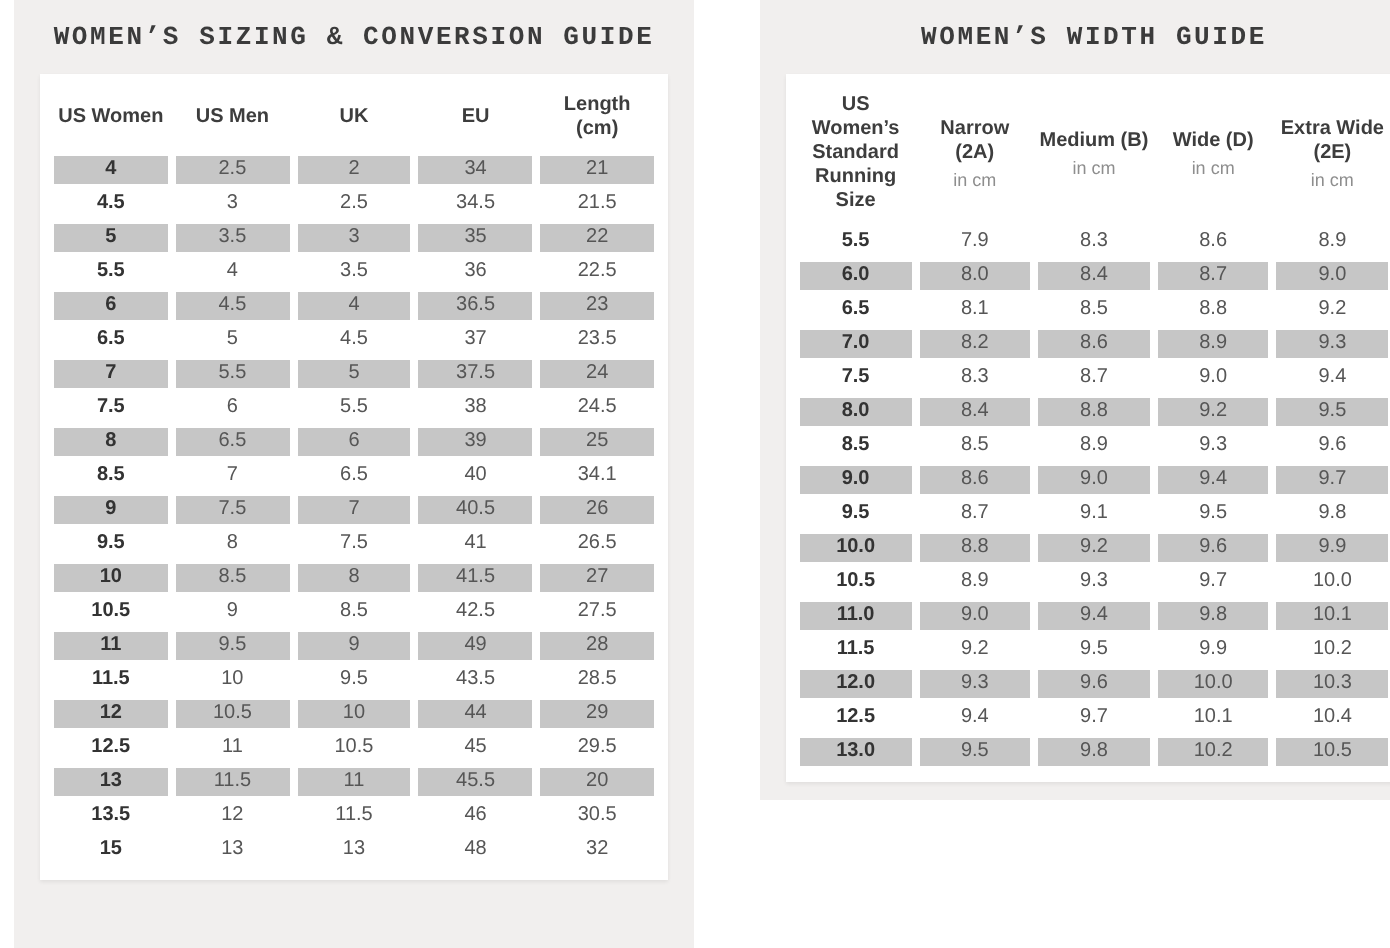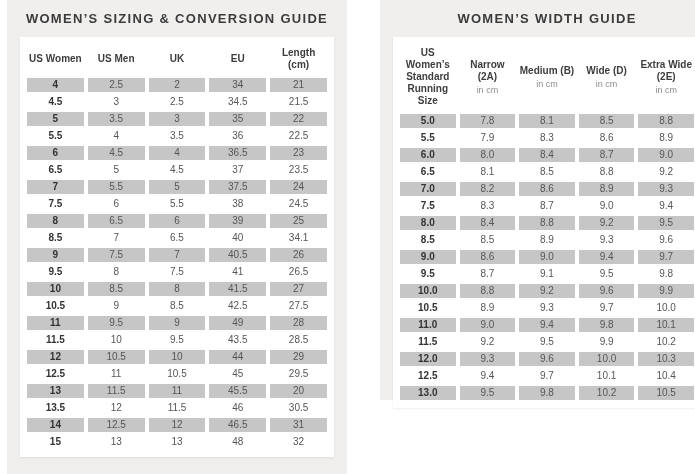--- a/index.html
+++ b/index.html
@@ -20,20 +20,21 @@
   .panel-title {
     margin: 0;
     padding: 12px 4px 11px;
     text-align: center;
     font-size: 13px;
     font-weight: 700;
     letter-spacing: 1.3px;
     color: #3b3b3b;
     line-height: 14px;
     white-space: nowrap;
+    font-family: Liberation Mono, monospace;
   }
   .table-card {
     margin: 0 13px;
     background: #ffffff;
     padding: 3px 3px 5px;
     box-shadow: 0 1px 2px rgba(0,0,0,0.07);
   }
   table {
     width: 100%;
     border-collapse: separate;
@@ -217,27 +218,20 @@
             <td>45.5</td>
             <td>20</td>
           </tr>
           <tr>
             <td class="first">13.5</td>
             <td>12</td>
             <td>11.5</td>
             <td>46</td>
             <td>30.5</td>
           </tr>
-          <tr class="alt">
-            <td class="first">14</td>
-            <td>12.5</td>
-            <td>12</td>
-            <td>46.5</td>
-            <td>31</td>
-          </tr>
           <tr>
             <td class="first">15</td>
             <td>13</td>
             <td>13</td>
             <td>48</td>
             <td>32</td>
           </tr>
         </tbody>
     </table>
   </div>
@@ -250,27 +244,20 @@
       <thead>
         <tr>
             <th>US Women’s Standard Running Size</th>
             <th>Narrow (2A)<span class="sub">in cm</span></th>
             <th>Medium (B)<span class="sub">in cm</span></th>
             <th>Wide (D)<span class="sub">in cm</span></th>
             <th>Extra Wide (2E)<span class="sub">in cm</span></th>
           </tr>
       </thead>
       <tbody>
-          <tr class="alt">
-            <td class="first">5.0</td>
-            <td>7.8</td>
-            <td>8.1</td>
-            <td>8.5</td>
-            <td>8.8</td>
-          </tr>
           <tr>
             <td class="first">5.5</td>
             <td>7.9</td>
             <td>8.3</td>
             <td>8.6</td>
             <td>8.9</td>
           </tr>
           <tr class="alt">
             <td class="first">6.0</td>
             <td>8.0</td>

